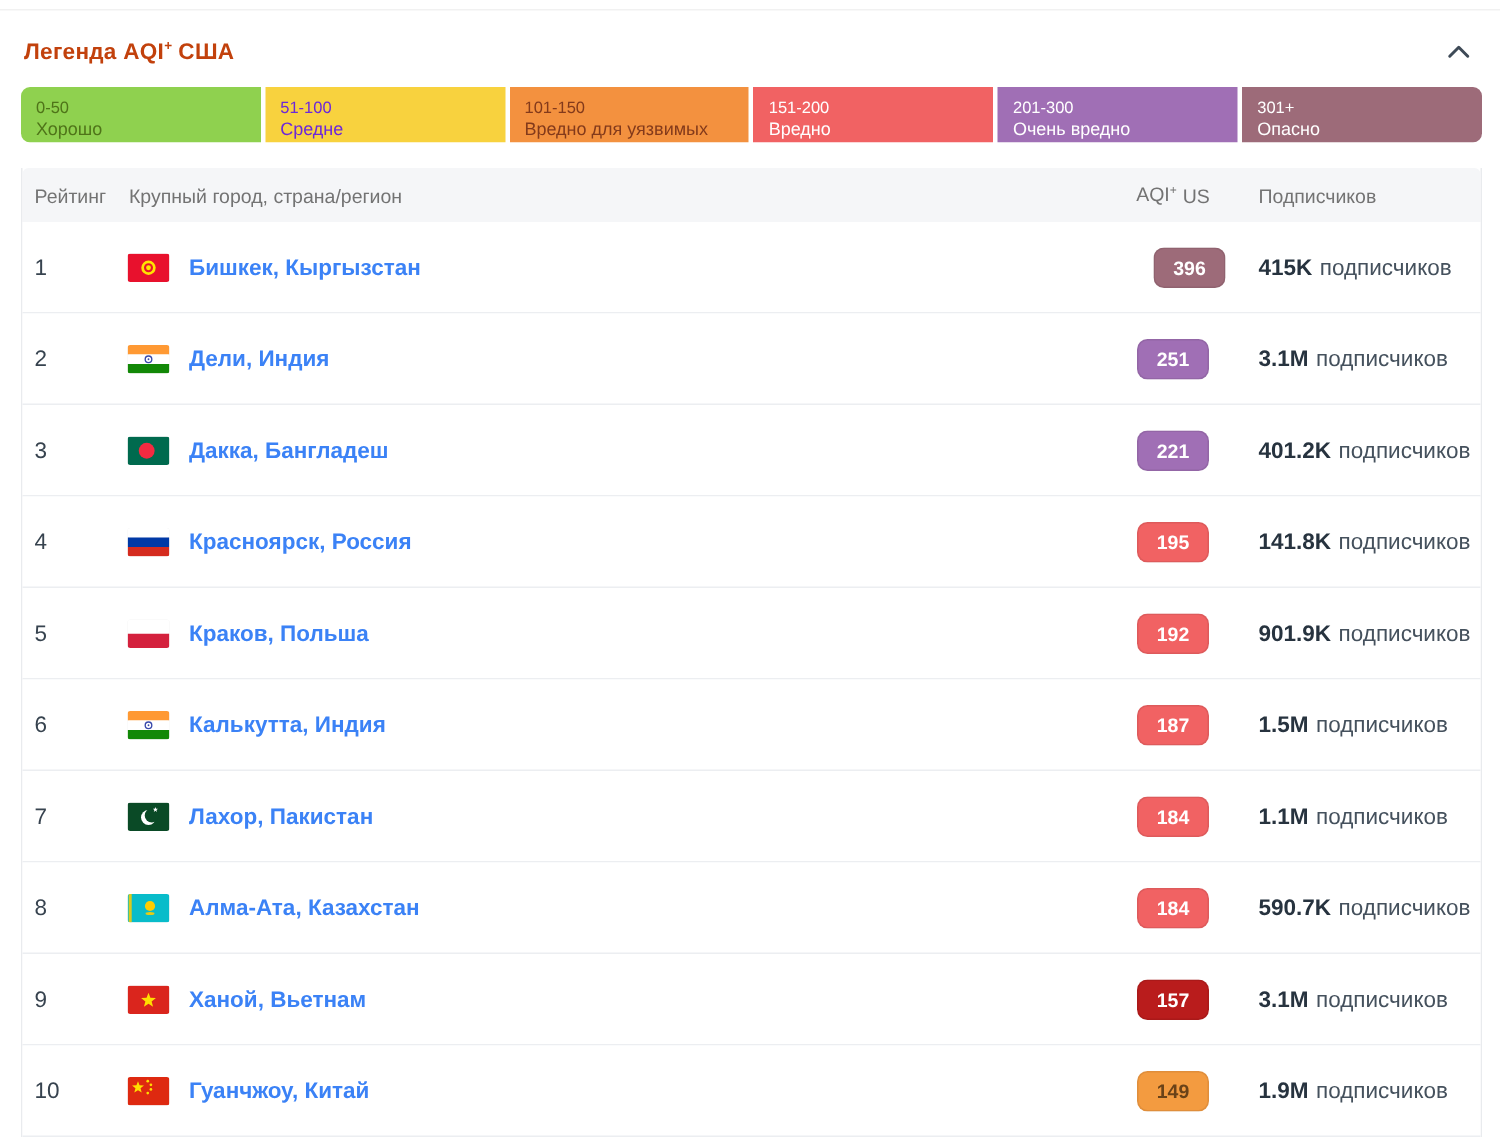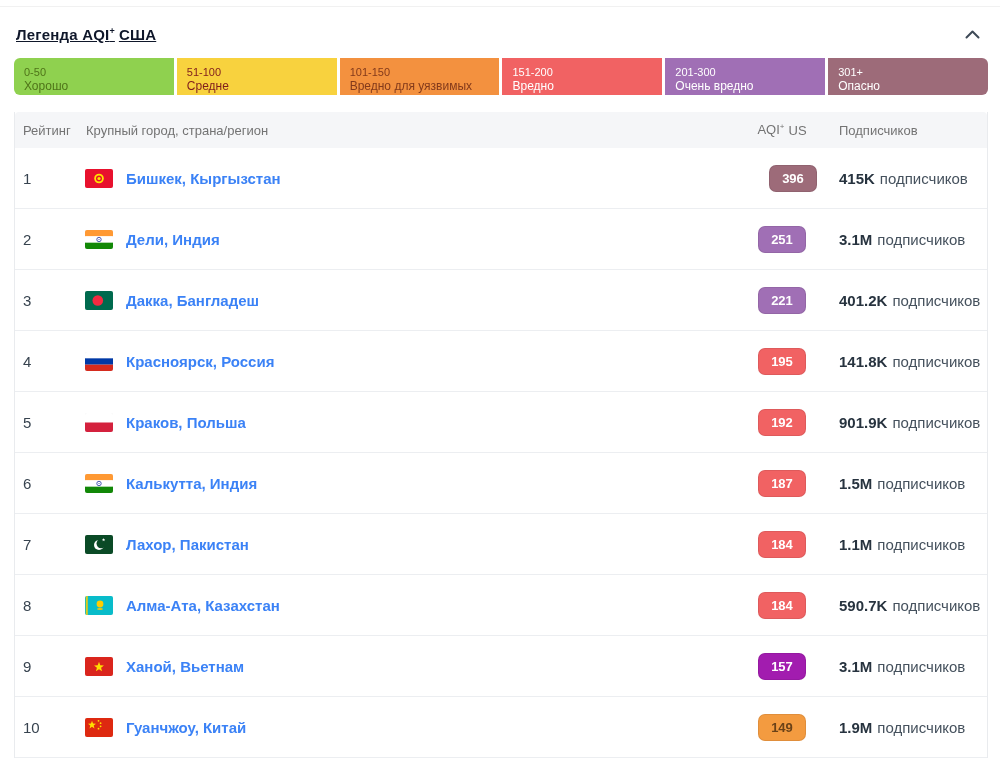--- a/index.html
+++ b/index.html
@@ -4,21 +4,21 @@
 <style>
   * { box-sizing: border-box; margin: 0; padding: 0; }
   html, body { width: 1000px; height: 762px; background: #ffffff; overflow: hidden;
     font-family: "Liberation Sans", sans-serif; color: #25313d; }
   .top-hairline { border-top: 1px solid #f1f1f1; margin-top: 6px; }
   .wrap { padding: 6px 12px 0 14px; }
 
   
   .legend-head { display: flex; align-items: center; justify-content: space-between;
     height: 26px; margin: 8px 2px 11px 2px; }
-  .legend-title { font-size: 15px; font-weight: bold; color: #0f172a; letter-spacing: .2px; text-decoration: underline; }
+  .legend-title { font-size: 15px; font-weight: bold; color: #c2410c; letter-spacing: .2px; }
   .legend-title sup { font-size: 9px; }
   .legend-title .region { margin-left: 4px; }
   .collapse-btn { background: none; border: none; cursor: pointer; padding: 4px 6px; line-height: 0; }
 
   
   .legend-bar { display: flex; gap: 3px; height: 37px; border-radius: 6px; overflow: hidden; }
   .seg { flex: 1 1 0; padding: 8px 10px 7px 10px; display: flex; flex-direction: column;
     justify-content: space-between; }
   .seg-range { font-size: 11px; line-height: 1.2; }
   .seg-label { font-size: 12px; line-height: 1.2; }
@@ -67,21 +67,21 @@
           </svg>
       </span>
     </button>
   </div>
 
   <div class="legend-bar">
       <div class="seg" style="background: rgb(143, 209, 79); color: rgb(79, 116, 25);">
     <span class="seg-range">0-50</span>
     <span class="seg-label">Хорошо</span>
   </div>
-      <div class="seg" style="background: rgb(248, 210, 62); color: #7f1d1d;">
+      <div class="seg" style="background: rgb(248, 210, 62); color: #6d28d9;">
     <span class="seg-range">51-100</span>
     <span class="seg-label">Средне</span>
   </div>
       <div class="seg" style="background: rgb(243, 145, 63); color: rgb(131, 58, 27);">
     <span class="seg-range">101-150</span>
     <span class="seg-label">Вредно для уязвимых групп</span>
   </div>
       <div class="seg" style="background: rgb(241, 98, 99); color: rgb(255, 255, 255);">
     <span class="seg-range">151-200</span>
     <span class="seg-label">Вредно</span>
@@ -252,21 +252,21 @@
     <div class="td-city">
       <span class="flag">
               <svg width="28" height="19" viewBox="0 0 28 19">
                 <rect width="28" height="19" fill="#da251d"></rect>
                 <polygon points="14.00,4.80 15.28,8.23 18.95,8.39 16.08,10.67 17.06,14.21 14.00,12.18 10.94,14.21 11.92,10.67 9.05,8.39 12.72,8.23" fill="#ffde00"></polygon>
               </svg>
             </span>
       <span class="city-name">Ханой, Вьетнам</span>
     </div>
     <div class="td-aqi">
-            <span class="badge" style="background: #a21caf; color: rgb(255, 255, 255);">157</span>
+            <span class="badge" style="background: #b91c1c; color: rgb(255, 255, 255);">157</span>
           </div>
     <div class="td-followers"><b>3.1M</b><span>подписчиков</span></div>
   </div>
         <div class="tr">
     <div class="td-rank"><span>10</span></div>
     <div class="td-city">
       <span class="flag">
               <svg width="28" height="19" viewBox="0 0 28 19">
                 <rect width="28" height="19" fill="#de2910"></rect>
                 <polygon points="7.00,2.80 8.04,5.57 10.99,5.70 8.68,7.55 9.47,10.40 7.00,8.76 4.53,10.40 5.32,7.55 3.01,5.70 5.96,5.57" fill="#ffde00"></polygon>

